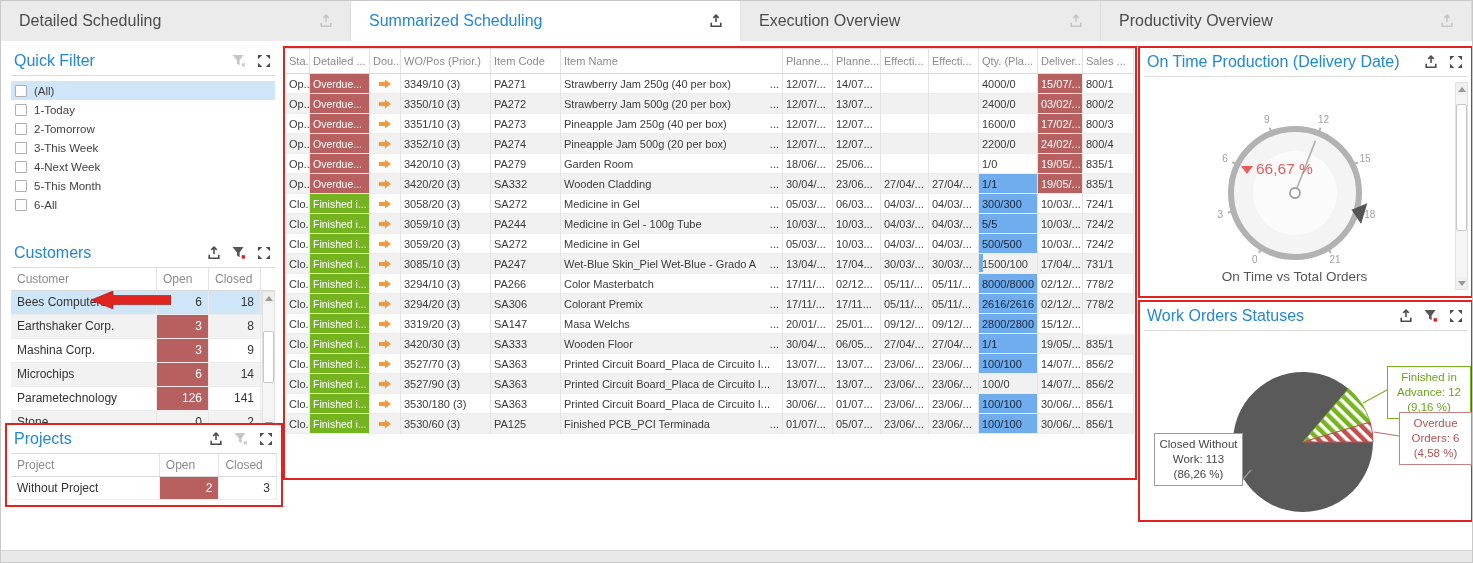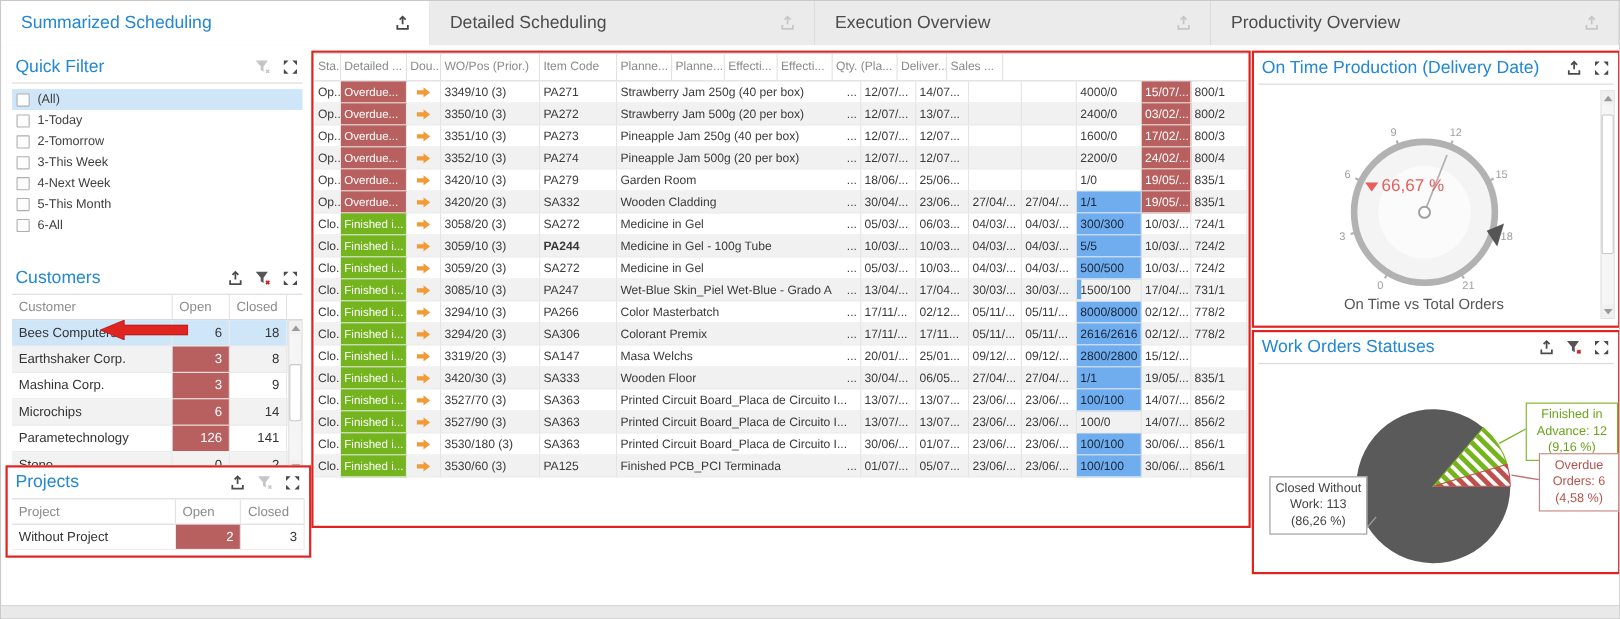--- a/index.html
+++ b/index.html
@@ -76,44 +76,44 @@
   
   .red-arrow{position:absolute;left:90px;top:290px;width:80px;height:18px;}
   .footer-strip{position:absolute;left:0;right:0;bottom:0;height:11px;background:#e9e9e9;border-top:1px solid #d7d7d7;}
 </style>
 </head>
 <body>
 
 <div class="page">
 
   <div class="tabbar" id="tabbar">
+      <div class="tab" style="width: 350px;">
+        <span>Detailed Scheduling</span>
+        <span class="icn">
+          <svg viewBox="0 0 16 16">
+            <g fill="none" stroke="currentColor" stroke-width="1.6">
+              <path d="M3.2 9.8v3.4h9.6V9.8"></path>
+              <path d="M8 2.2V9"></path>
+              <path d="M5.3 4.9L8 2.2l2.7 2.7"></path>
+            </g>
+          </svg>
+        </span>
+      </div>
       <div class="tab active" style="width: 390px;">
         <span>Summarized Scheduling</span>
         <span class="icn">
           <svg viewBox="0 0 16 16">
             <g fill="none" stroke="currentColor" stroke-width="1.6">
               <path d="M3.2 9.8v3.4h9.6V9.8"></path>
               <path d="M8 2.2V9"></path>
               <path d="M5.3 4.9L8 2.2l2.7 2.7"></path>
             </g>
           </svg>
         </span>
       </div>
-      <div class="tab" style="width: 350px;">
-        <span>Detailed Scheduling</span>
-        <span class="icn">
-          <svg viewBox="0 0 16 16">
-            <g fill="none" stroke="currentColor" stroke-width="1.6">
-              <path d="M3.2 9.8v3.4h9.6V9.8"></path>
-              <path d="M8 2.2V9"></path>
-              <path d="M5.3 4.9L8 2.2l2.7 2.7"></path>
-            </g>
-          </svg>
-        </span>
-      </div>
       <div class="tab" style="width: 360px;">
         <span>Execution Overview</span>
         <span class="icn">
           <svg viewBox="0 0 16 16">
             <g fill="none" stroke="currentColor" stroke-width="1.6">
               <path d="M3.2 9.8v3.4h9.6V9.8"></path>
               <path d="M8 2.2V9"></path>
               <path d="M5.3 4.9L8 2.2l2.7 2.7"></path>
             </g>
           </svg>
@@ -303,20 +303,21 @@
   </div>
 
   <div class="annot wo-box">
     <div class="psep"></div>
     <div id="wo-head" class="wo-headrow">
         <span class="wc" style="width: 24px;">Sta...</span>
         <span class="wc" style="width: 60px;">Detailed ...</span>
         <span class="wc" style="width: 31px;">Dou...</span>
         <span class="wc" style="width: 90px;">WO/Pos (Prior.)</span>
         <span class="wc" style="width: 70px;">Item Code</span>
+        <span class="wc" style="width: 222px;">Item Name</span>
         <span class="wc" style="width: 50px;">Planne...</span>
         <span class="wc" style="width: 48px;">Planne...</span>
         <span class="wc" style="width: 48px;">Effecti...</span>
         <span class="wc" style="width: 50px;">Effecti...</span>
         <span class="wc" style="width: 59px;">Qty. (Pla...</span>
         <span class="wc" style="width: 45px;">Deliver...</span>
         <span class="wc" style="width: 51px;">Sales ...</span>
       </div>
     <div id="wo-body">
         <div class="wo-row">
@@ -491,21 +492,21 @@
           <span class="wc" style="width: 24px;">Clo...</span>
           <span class="wc badge-finished" style="width: 60px;">Finished i...</span>
           <span class="wc cell-arrow" style="width: 31px;">
             <span class="icn">
               <svg viewBox="0 0 16 14">
                 <path d="M2 5h6V2.4L14 7l-6 4.6V9H2z" fill="#f29a38"></path>
               </svg>
             </span>
           </span>
           <span class="wc" style="width: 90px;">3059/10 (3)</span>
-          <span class="wc" style="width: 70px; font-weight: bold;">PA244</span>
+          <span class="wc" style="width: 70px;">PA244</span>
           <span class="wc namecell" style="width: 222px;">
             <span>Medicine in Gel - 100g Tube</span>
             <span>...</span>
           </span>
           <span class="wc" style="width: 50px;">10/03/...</span>
           <span class="wc" style="width: 48px;">10/03...</span>
           <span class="wc" style="width: 48px;">04/03/...</span>
           <span class="wc" style="width: 50px;">04/03/...</span>
           <span class="wc qtyblue" style="width: 59px;">5/5</span>
           <span class="wc" style="width: 45px;">10/03/...</span>

